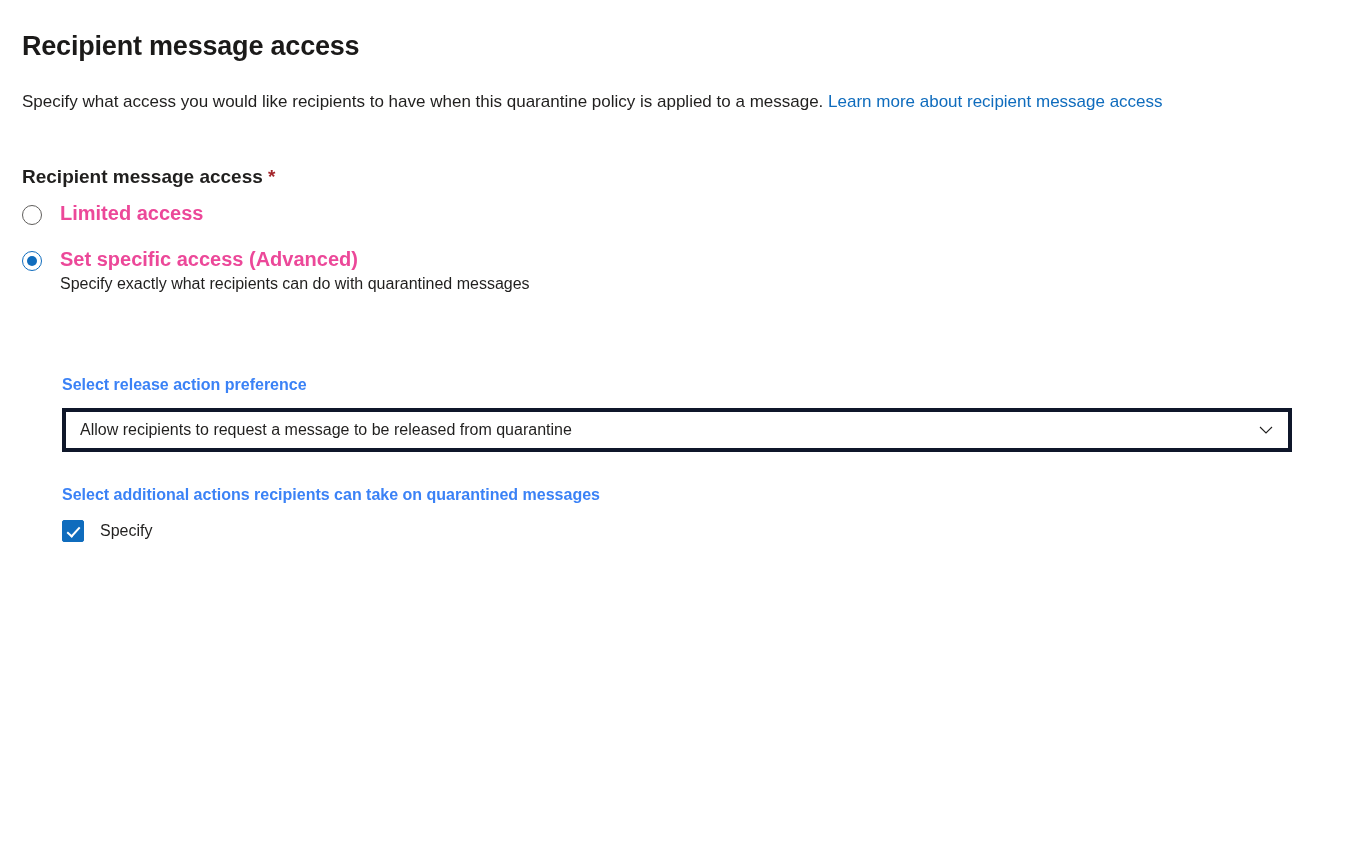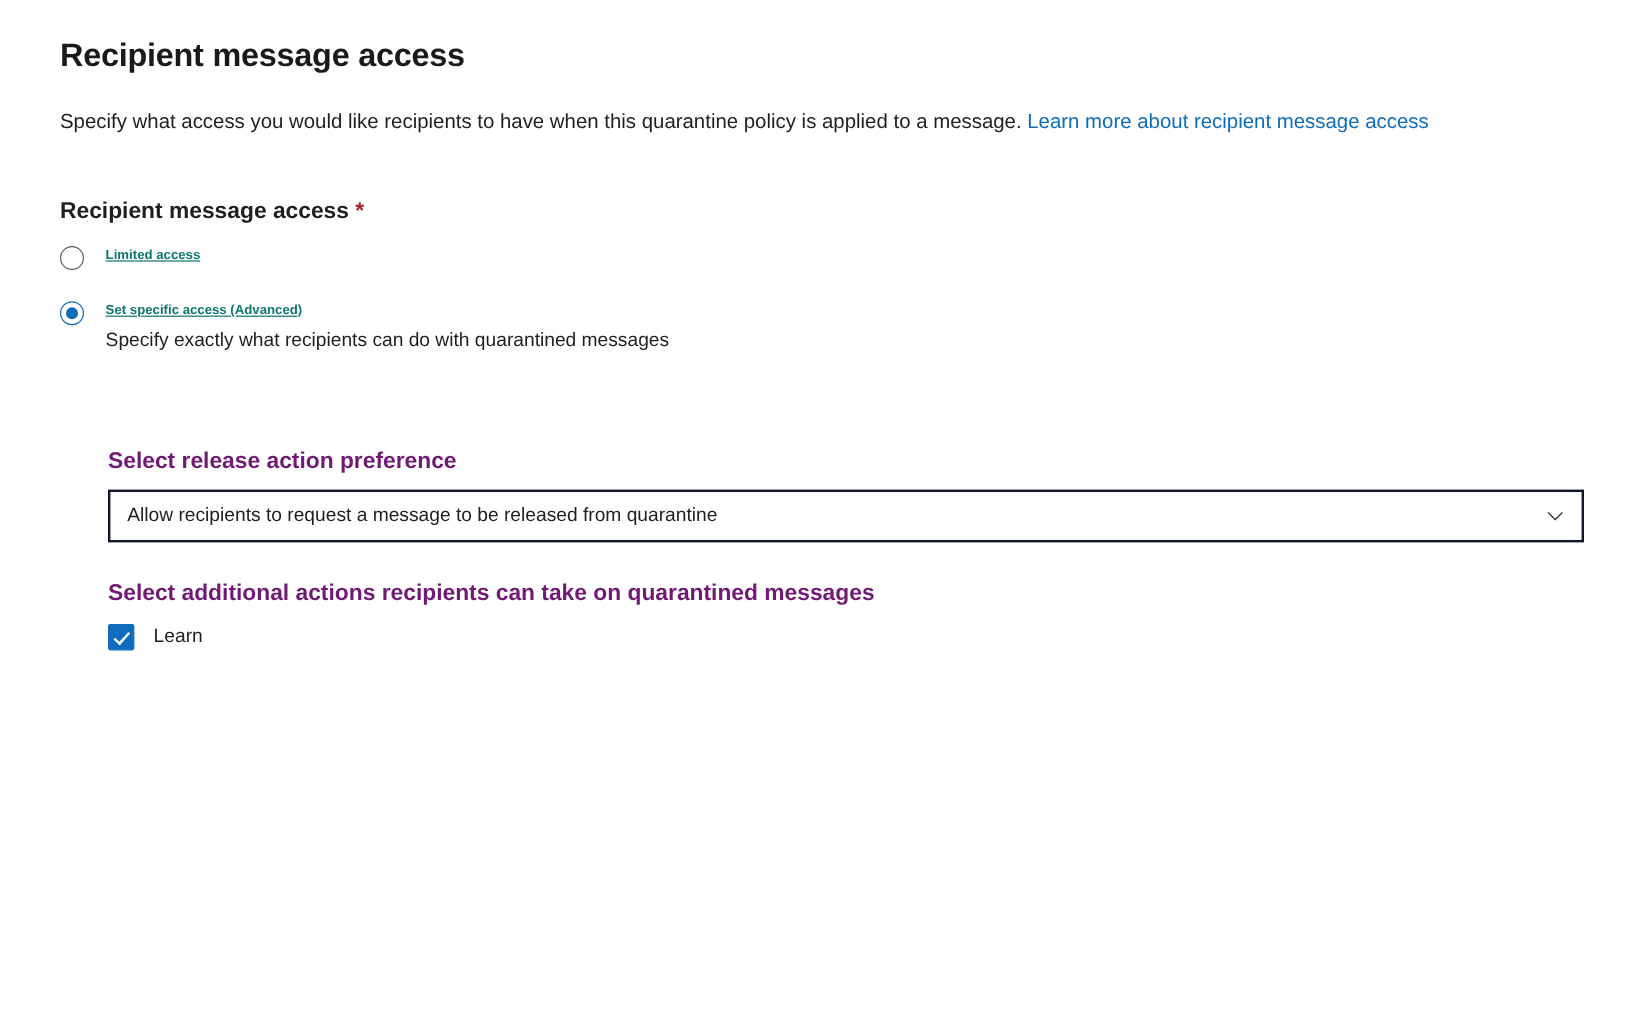--- a/index.html
+++ b/index.html
@@ -12,21 +12,21 @@
     background: #ffffff;
     font-family: "Liberation Sans", sans-serif;
     color: #201f1e;
     overflow: hidden;
   }
   .page {
     position: relative;
     width: 1367px;
     height: 755px;
     box-sizing: border-box;
-    padding: 28px 48px 0 50px;
+    padding: 28px 48px 0 22px;
   }
   .page-title {
     font-size: 27px;
     font-weight: bold;
     letter-spacing: -0.2px;
     color: #1b1a19;
     margin: 0 0 24px 0;
     line-height: 36px;
   }
   .description {
@@ -87,50 +87,49 @@
     margin-left: -5px;
     margin-top: -5px;
     border-radius: 50%;
     background: #0f6cbd;
   }
   .radio-texts {
     display: flex;
     flex-direction: column;
   }
   .radio-title {
-    font-size: 11px;
-    font-weight: bold;
-    line-height: 22px;
-    color: #0f766e;
+    font-size: 20px;
+    font-weight: bold;
+    line-height: 22px;
+    color: #ec4899;
     margin-bottom: 2px;
-    text-decoration: underline;
   }
   .radio-desc {
     font-size: 16px;
     line-height: 24px;
     color: #201f1e;
     max-width: 820px;
     white-space: pre-line;
   }
   
   .sub-section {
     margin-left: 40px;
     margin-top: 78px;
   }
   .sub-label {
-    font-size: 19px;
-    font-weight: bold;
-    color: #701a75;
+    font-size: 16px;
+    font-weight: bold;
+    color: #3b82f6;
     line-height: 22px;
     margin-bottom: 12px;
   }
   .dropdown {
     width: 1230px;
     height: 44px;
-    border: 2px solid #0f172a;
+    border: 4px solid #0f172a;
     box-sizing: border-box;
     background: #ffffff;
     display: flex;
     align-items: center;
     justify-content: space-between;
     padding: 0 14px 0 14px;
     cursor: pointer;
     margin-bottom: 32px;
   }
   .dropdown-value {
@@ -229,21 +228,21 @@
         </svg>
       </span>
     </div>
 
     <div class="sub-label">Select additional actions recipients can take on quarantined messages</div>
 
     <div class="checkbox-list">
 
       <div class="check-row">
         <span class="checkbox checked"></span>
-        <span class="check-label">Learn</span>
+        <span class="check-label">Specify</span>
       </div>
 
 
 
     </div>
   </div>
 
 </div>
 
 </body></html>

